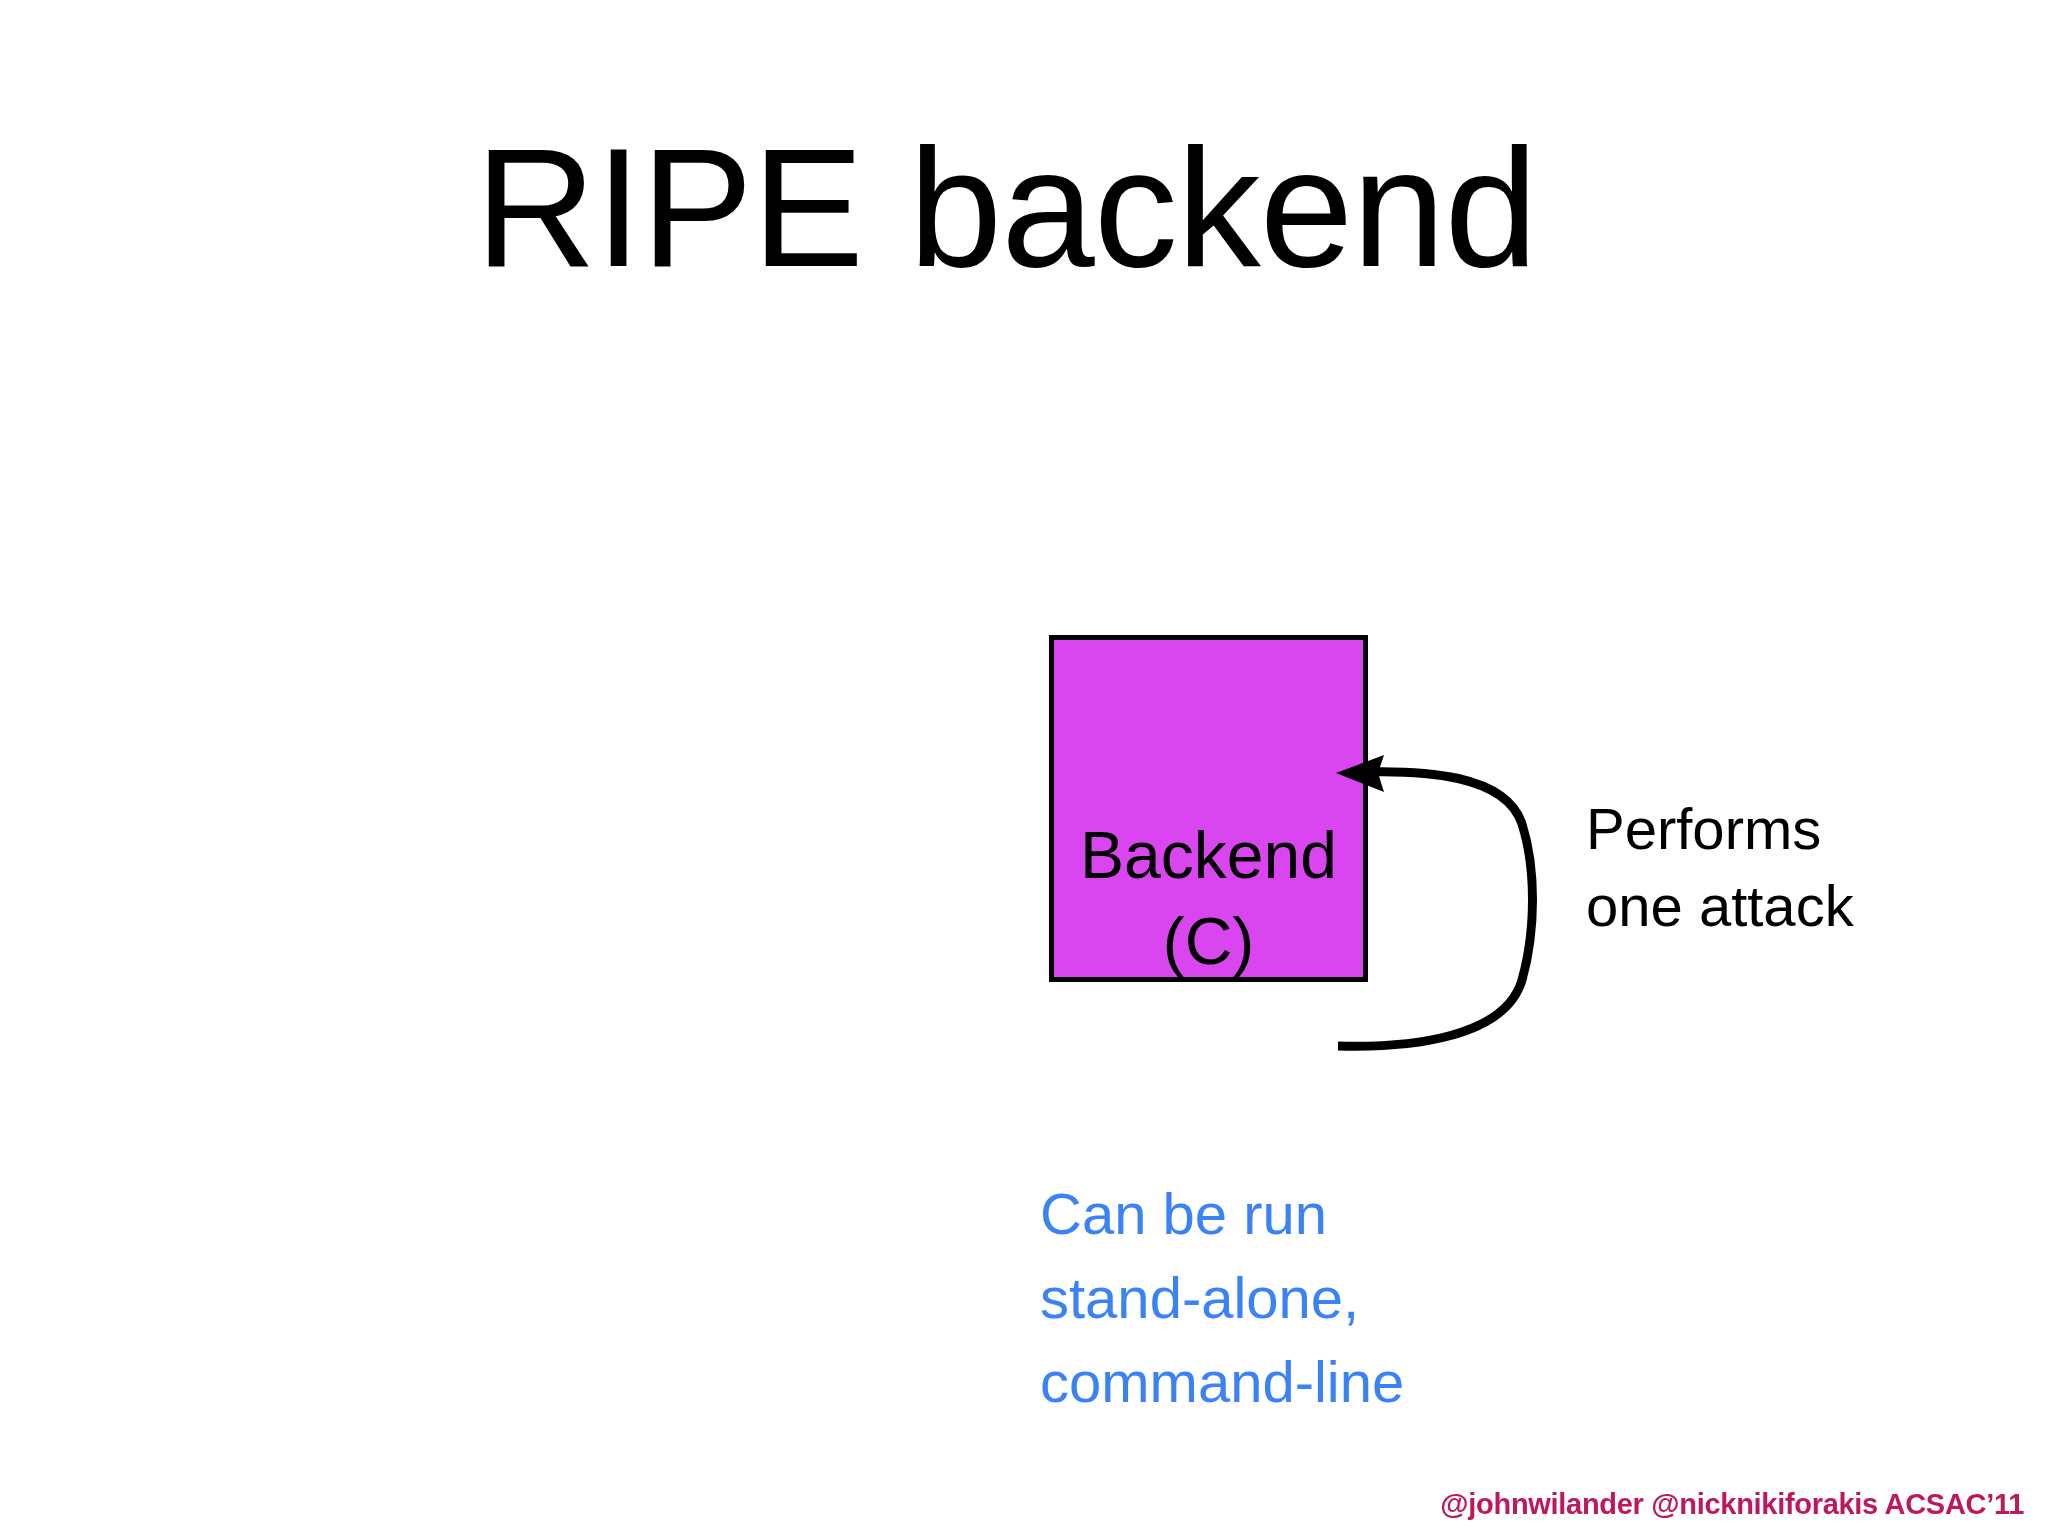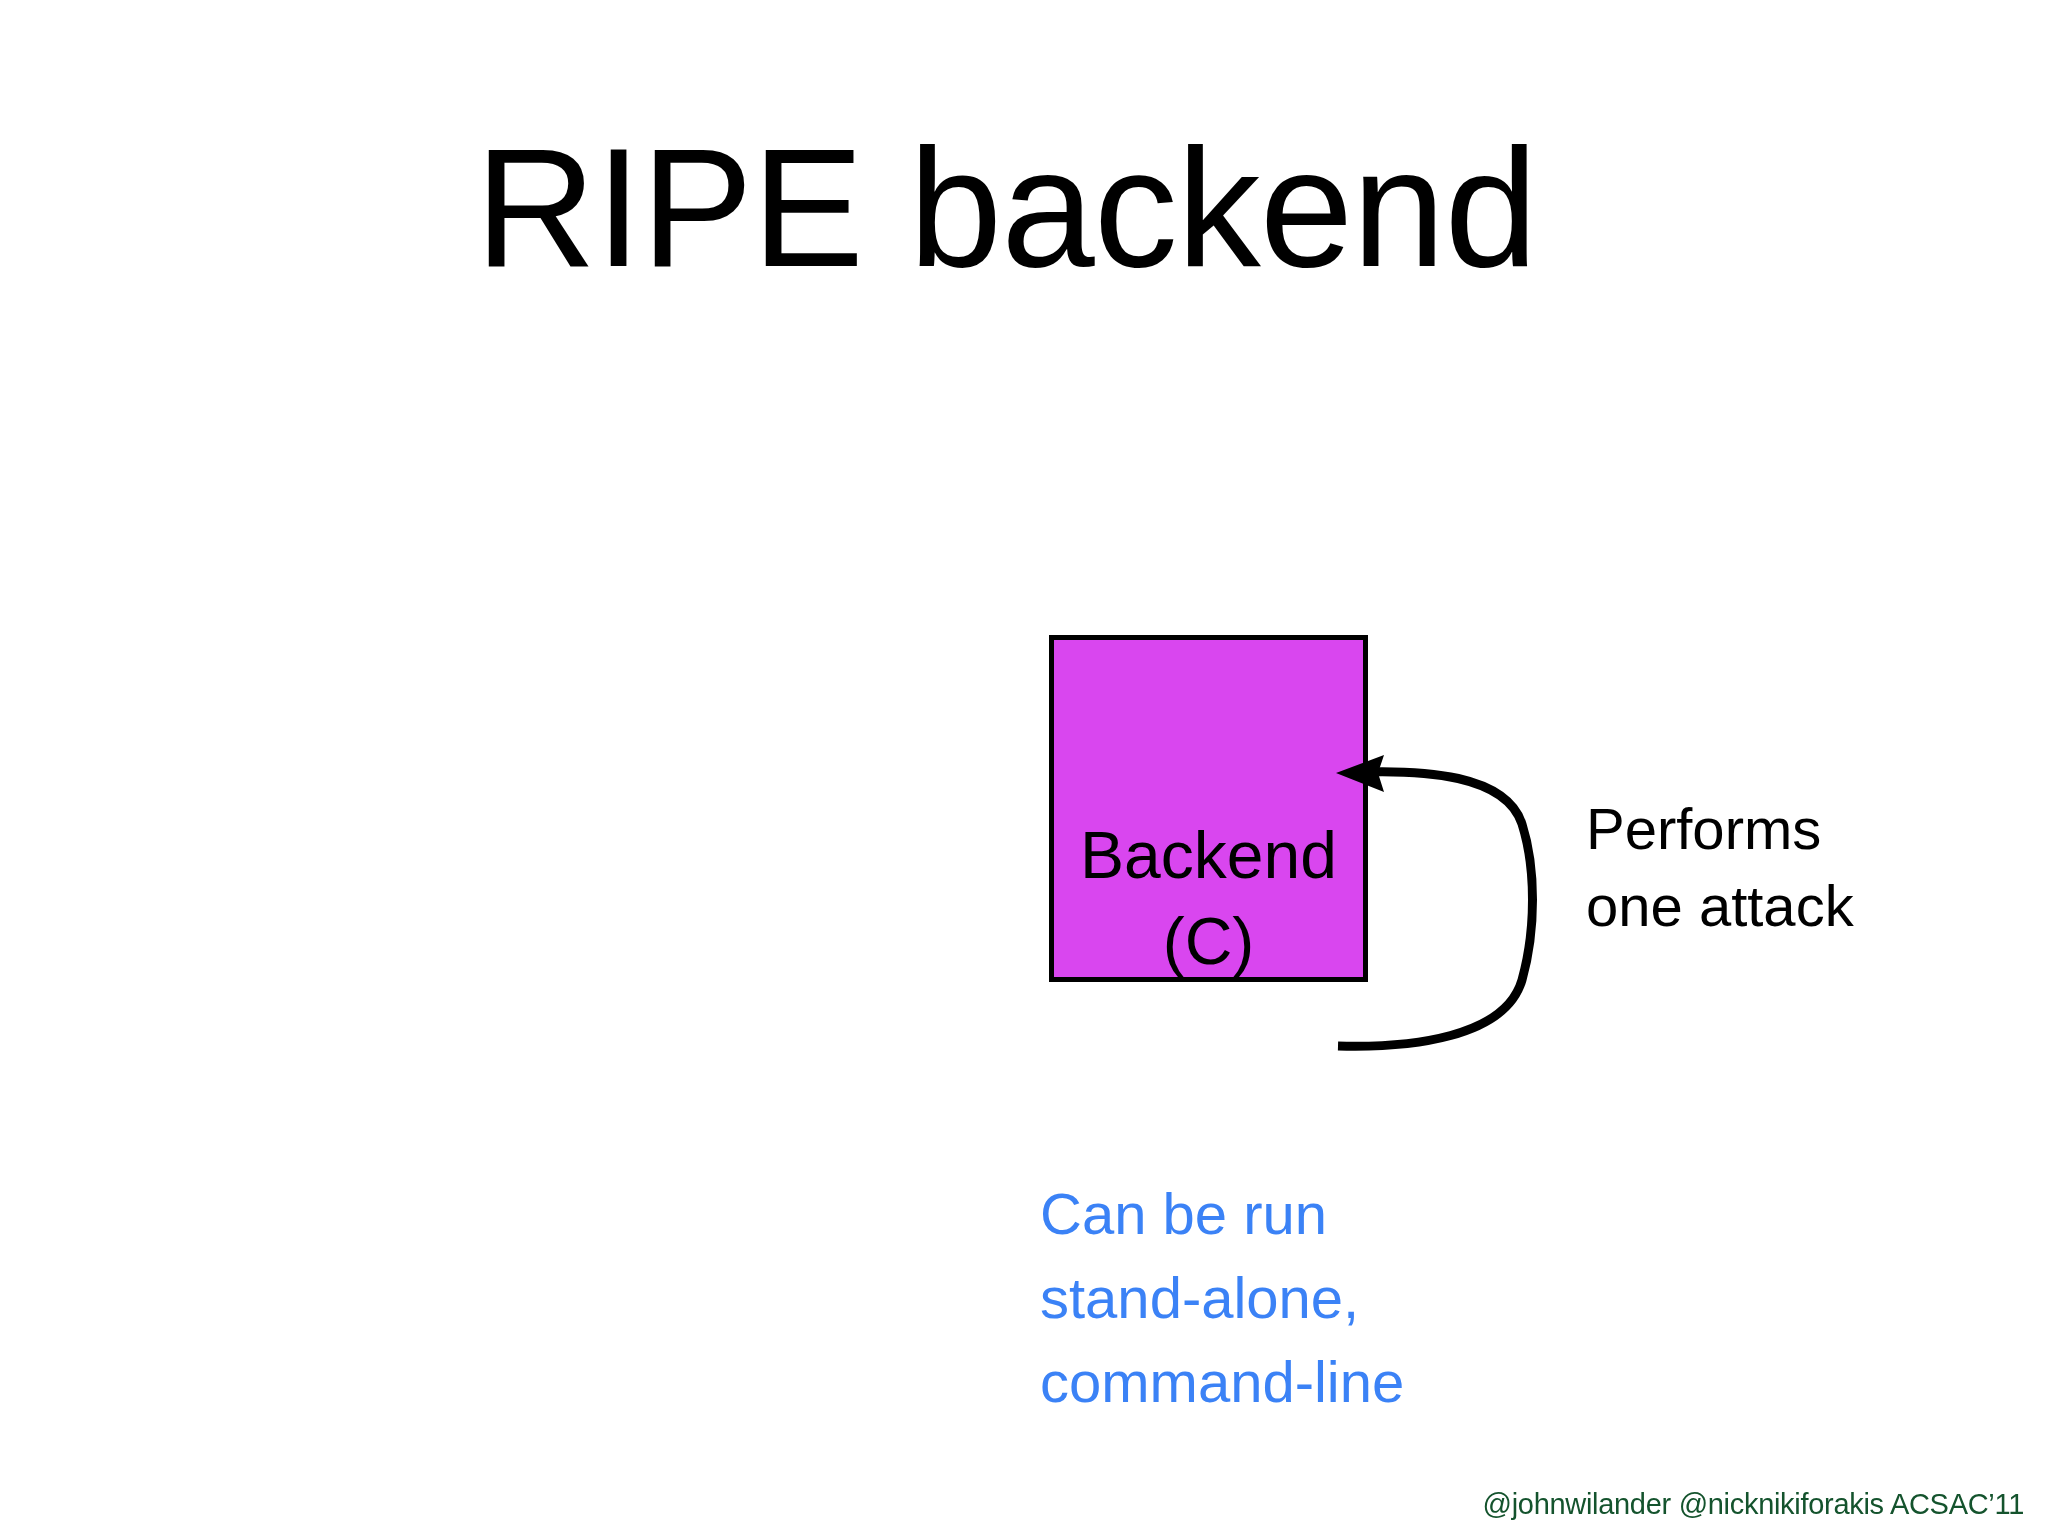--- a/index.html
+++ b/index.html
@@ -111,22 +111,22 @@
   }
   #box-annotation span { display: block; }
 
   
   #footer-credit {
     position: absolute;
     right: 24px;
     bottom: 14px;
     font-size: 29px;
     line-height: 36px;
-    font-weight: 400;
-    color: #14532d;
+    font-weight: 700;
+    color: #be185d;
     letter-spacing: -0.3px;
     white-space: nowrap;
   }
 </style>
 </head>
 <body>
 
 <div id="slide">
 
   <div id="slide-title">RIPE backend</div>

